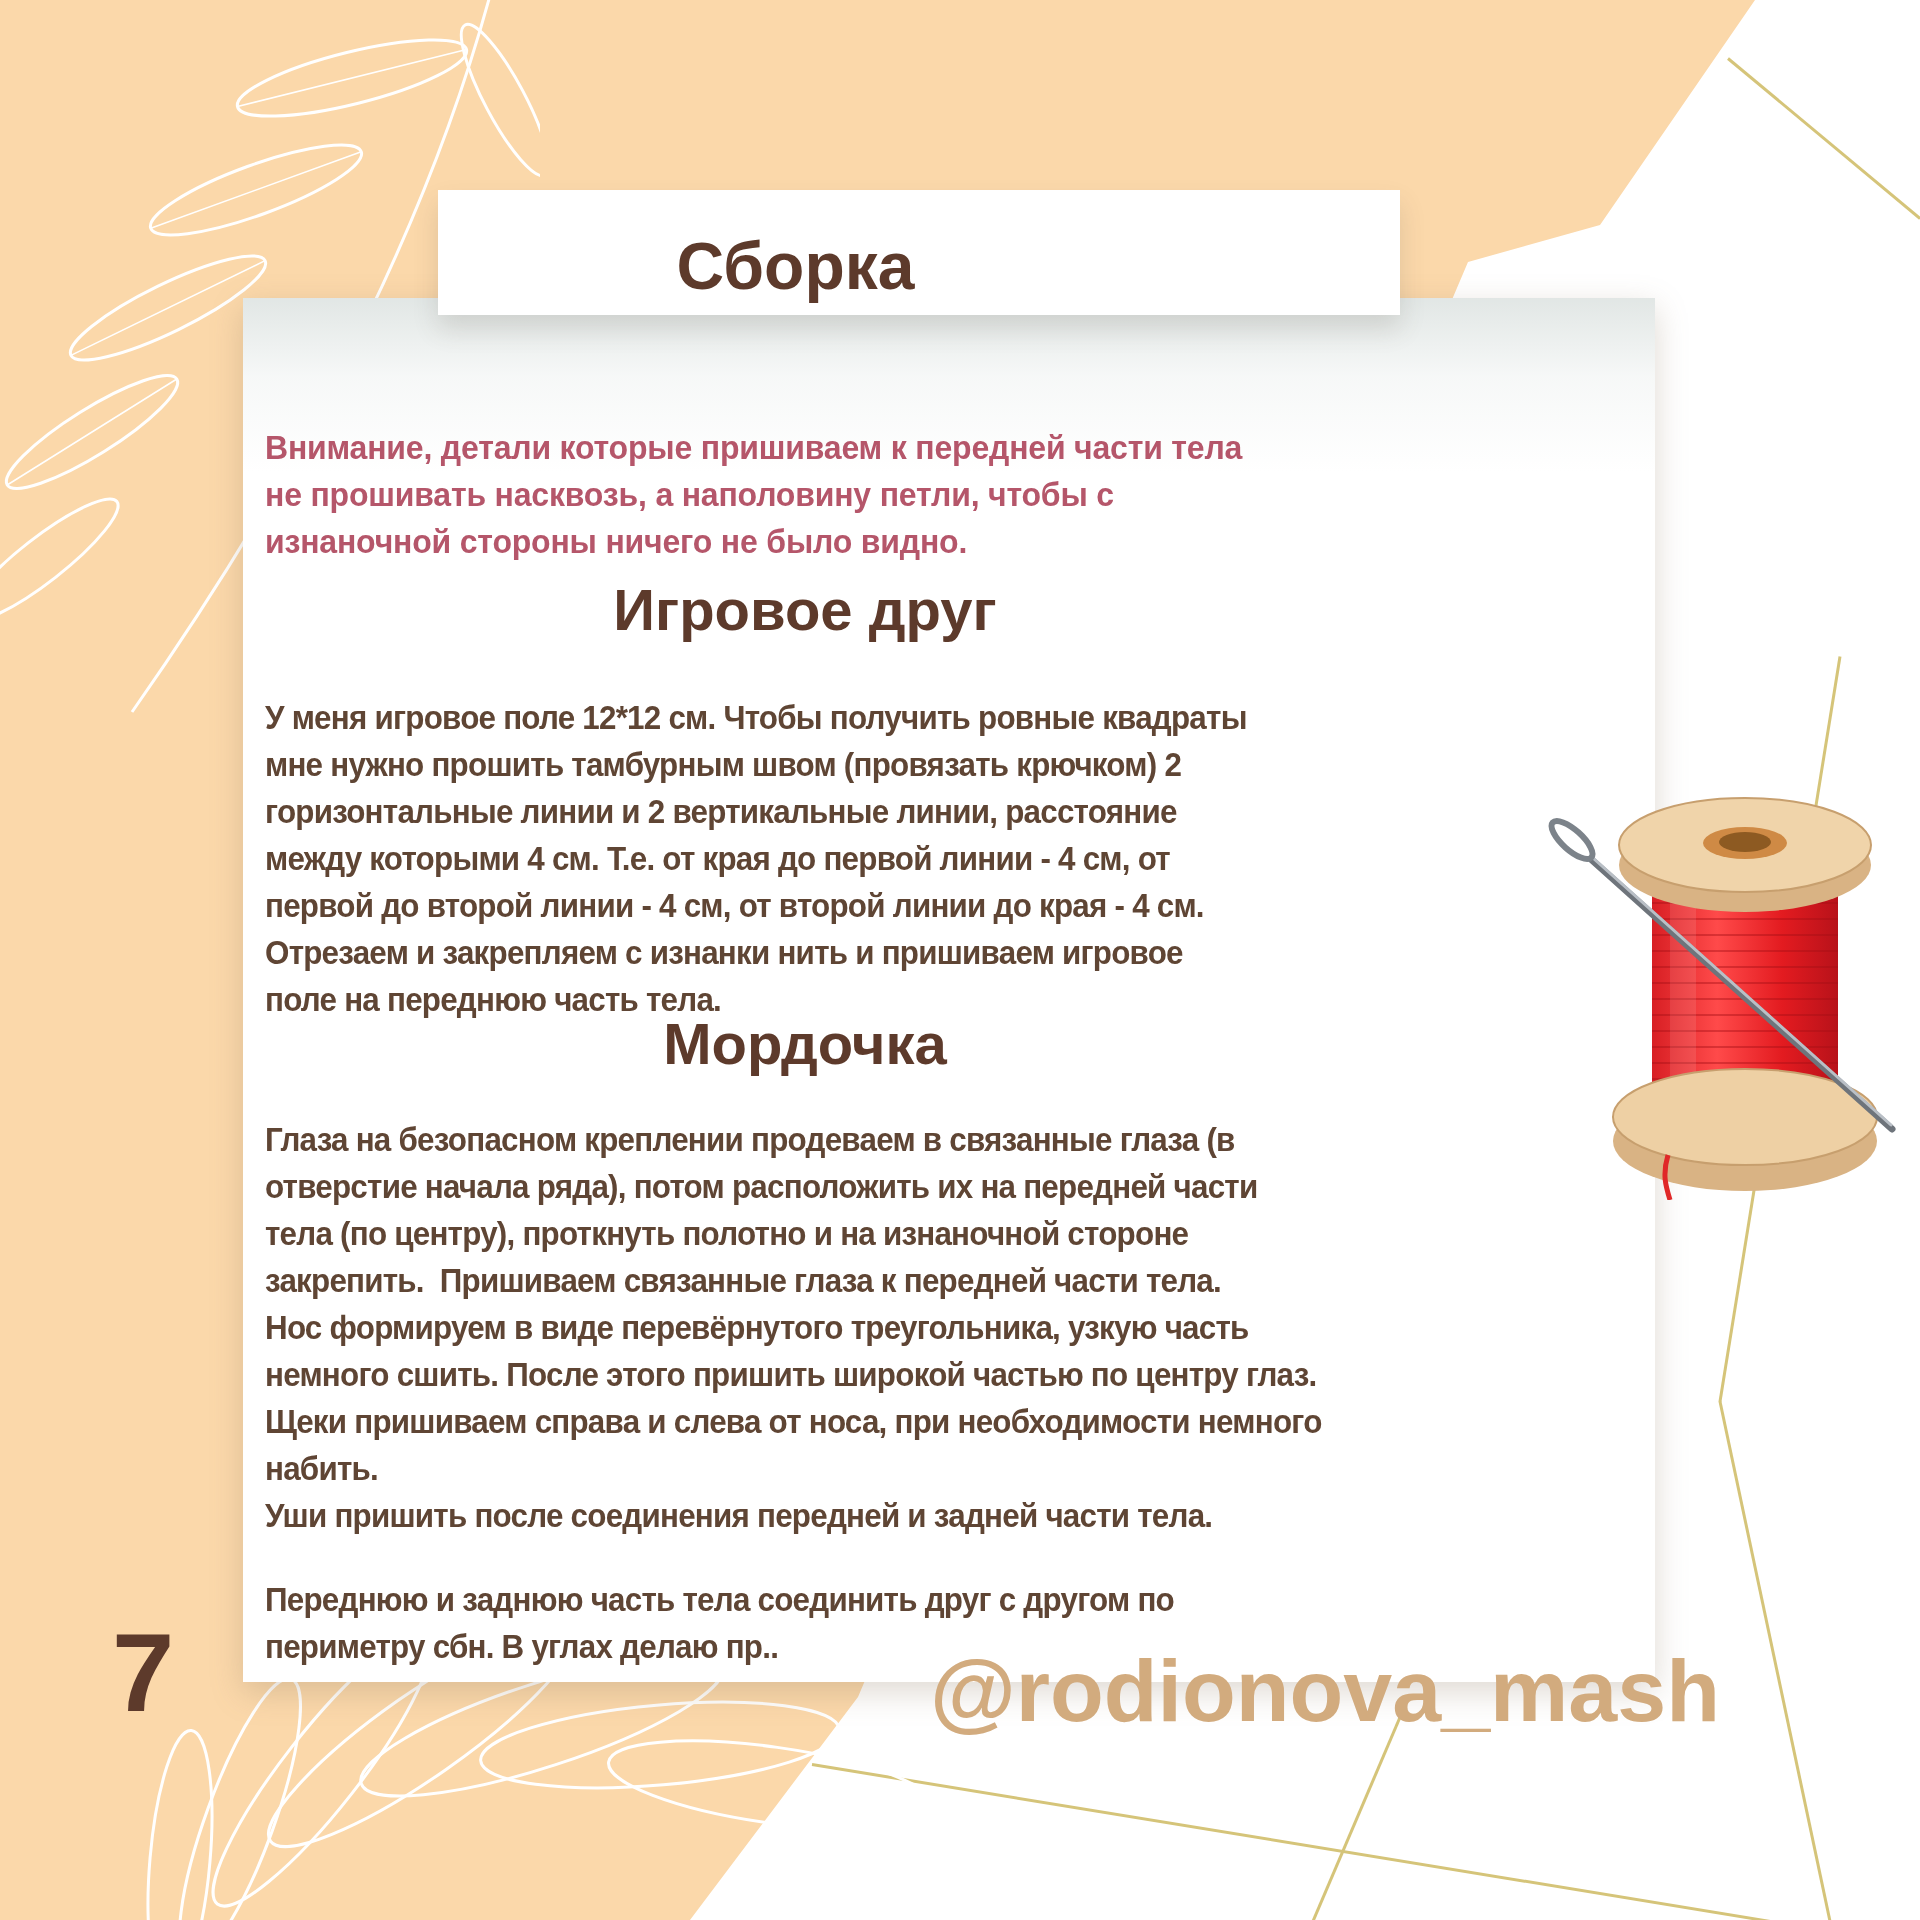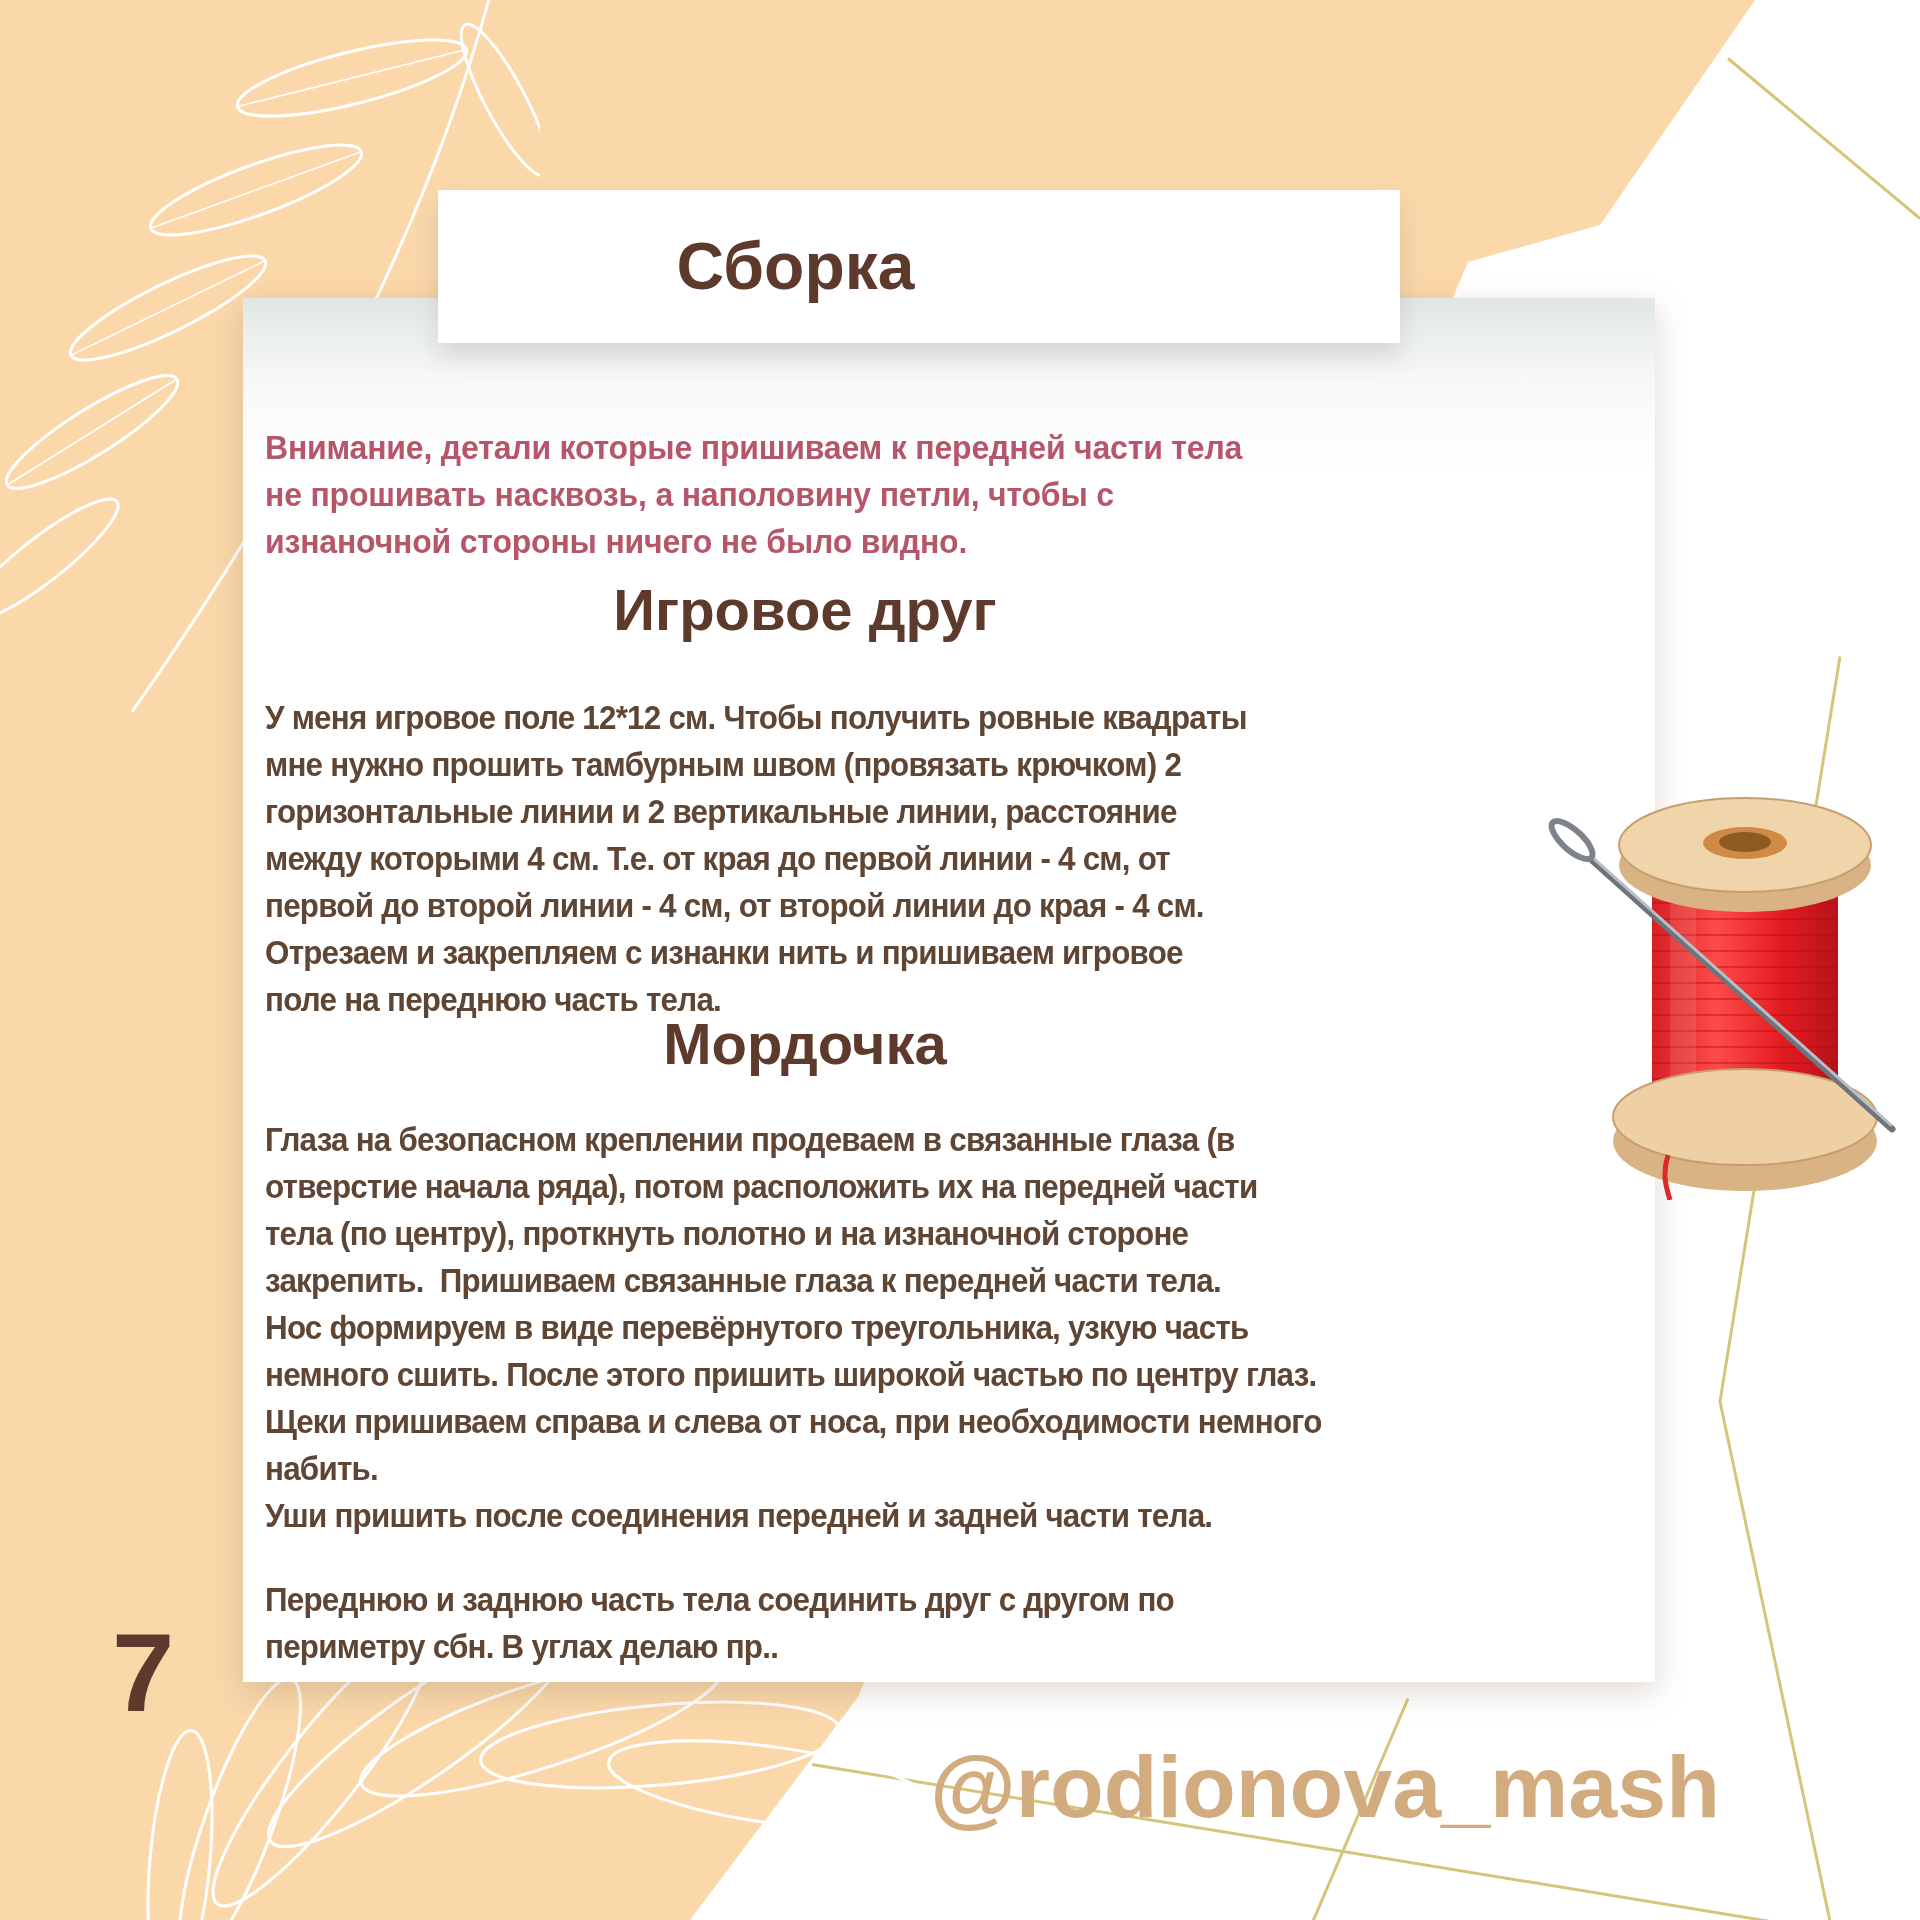--- a/index.html
+++ b/index.html
@@ -14,21 +14,21 @@
   .gold-line{position:absolute;height:3px;background:#d5c479;transform-origin:0 50%;}
   .gl1{left:1728px;top:57px;width:250px;transform:rotate(39.8deg);}
   .gl2{left:1840px;top:655px;width:755px;transform:rotate(99.15deg);}
   .gl3{left:1720px;top:1400px;width:532px;transform:rotate(78.05deg);}
   .gl4{left:812px;top:1763px;width:971px;transform:rotate(9.3deg);}
   .gl5{left:1408px;top:1697px;width:243px;transform:rotate(113.1deg);}
 
   .decor-svg{position:absolute;}
 
   
-  .banner{position:absolute;left:438px;top:190px;width:962px;height:153px;background:#ffffff;
+  .banner{position:absolute;left:438px;top:190px;width:962px;height:125px;background:#ffffff;
     box-shadow:0 14px 24px rgba(90,80,70,.16);text-align:center;}
   .title{position:absolute;left:0;top:0;width:715px;height:152px;display:flex;align-items:center;justify-content:center;
     font-size:66px;font-weight:bold;color:#5d3a2b;letter-spacing:0;}
 
   
   .card{position:absolute;left:243px;top:298px;width:1412px;height:1384px;background:#ffffff;
     box-shadow:0 10px 30px rgba(140,120,95,.28);}
   .card::before{content:"";position:absolute;left:0;top:0;right:0;height:175px;
     background:linear-gradient(180deg,rgba(196,206,203,.50) 0%,rgba(224,230,228,.28) 45%,rgba(255,255,255,0) 100%);}
 
@@ -38,21 +38,21 @@
   .para{position:absolute;left:265px;font-size:33px;font-weight:bold;color:#5f4534;
     letter-spacing:-0.8px;transform:scaleX(.95);transform-origin:0 0;}
   .para1{top:694px;}
   .para2{top:1116px;}
   .para3{top:1576px;}
   .sec-heading{position:absolute;left:265px;width:1080px;text-align:center;font-size:58px;font-weight:bold;color:#5d3a2b;}
   .h1{top:576px;}
   .h2{top:1010px;}
 
   .page-number{position:absolute;left:112px;top:1608px;font-size:112px;font-weight:bold;color:#5d3a2b;}
-  .handle{position:absolute;left:930px;top:1736px;font-size:88px;font-weight:bold;color:#d2ab7e;white-space:pre;}
+  .handle{position:absolute;left:930px;top:1640px;font-size:88px;font-weight:bold;color:#d2ab7e;white-space:pre;}
 
   .spool{position:absolute;left:1520px;top:555px;width:400px;height:645px;}
 </style>
 </head>
 <body>
 
 <div class="canvas">
 
   <div class="gold-line gl1"></div>
   <div class="gold-line gl2"></div>

